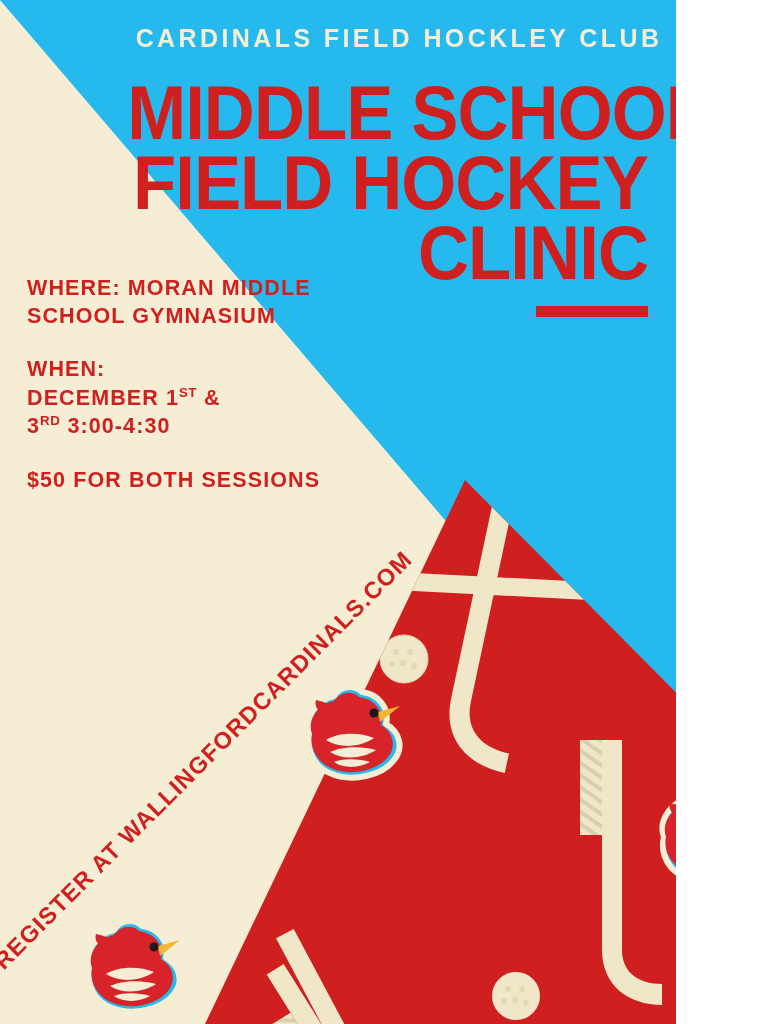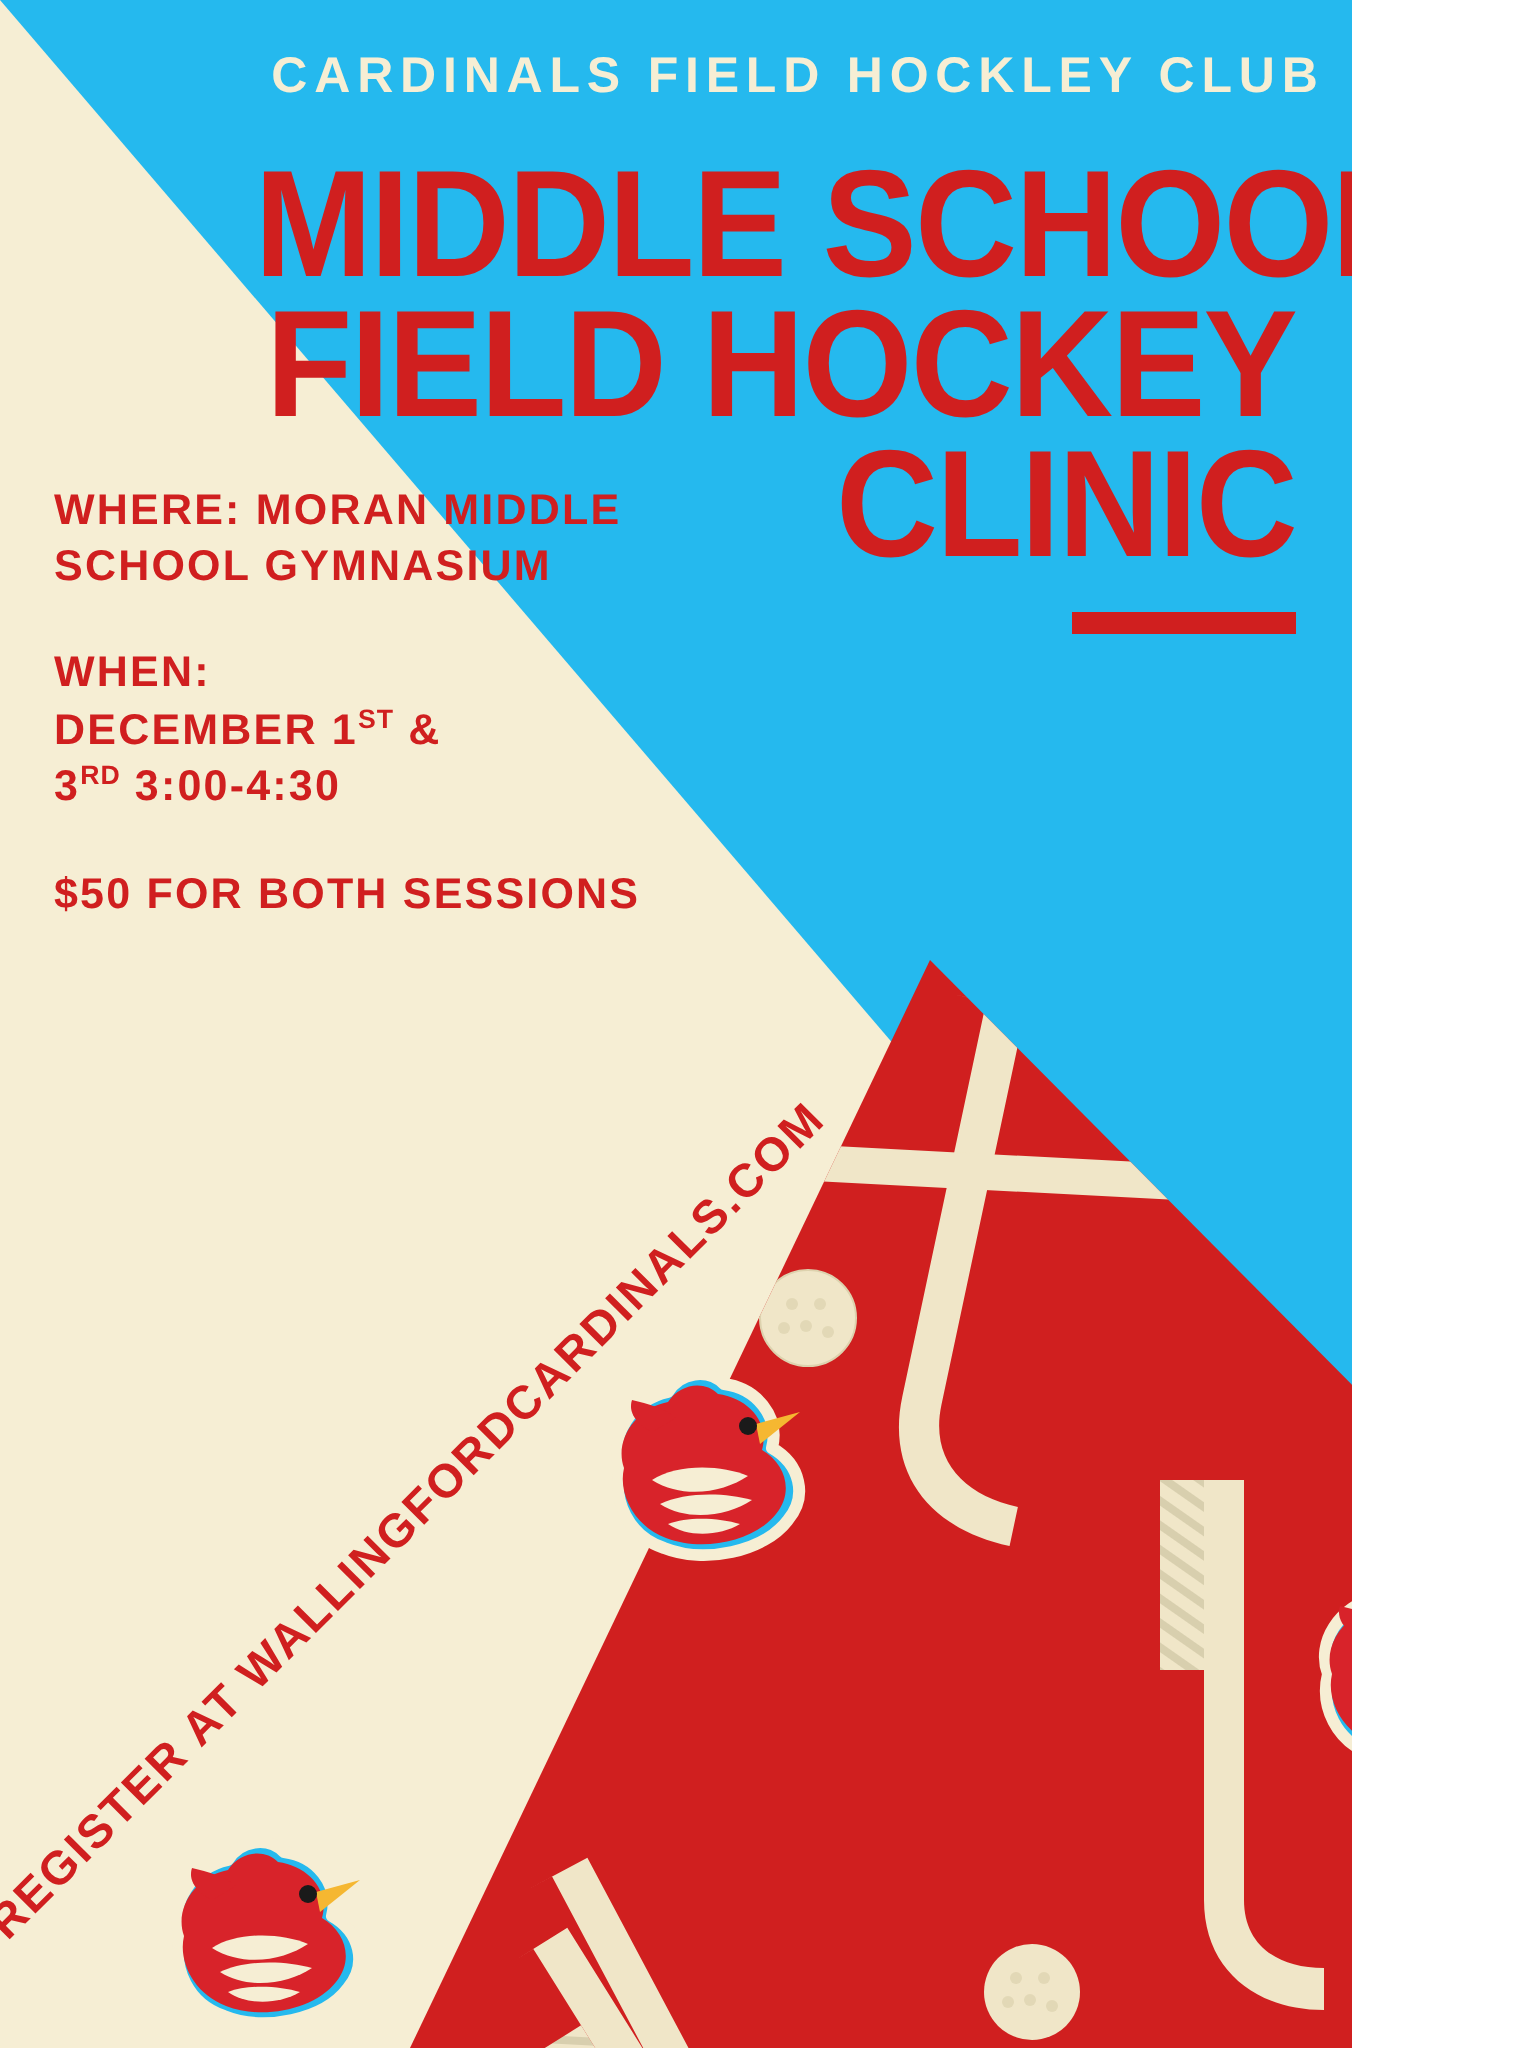--- a/index.html
+++ b/index.html
@@ -79,21 +79,21 @@
     margin-left: auto;
     width: 112px;
     height: 11px;
     background: #d01f1f;
   }
 
   
   .info {
     position: absolute;
     left: 27px;
-    top: 242px;
+    top: 275px;
     width: 300px;
     z-index: 6;
     color: #d01f1f;
   }
   .info p {
     margin: 0 0 26px 0;
     font-size: 21.5px;
     font-weight: bold;
     line-height: 1.28;
     letter-spacing: 1.1px;

